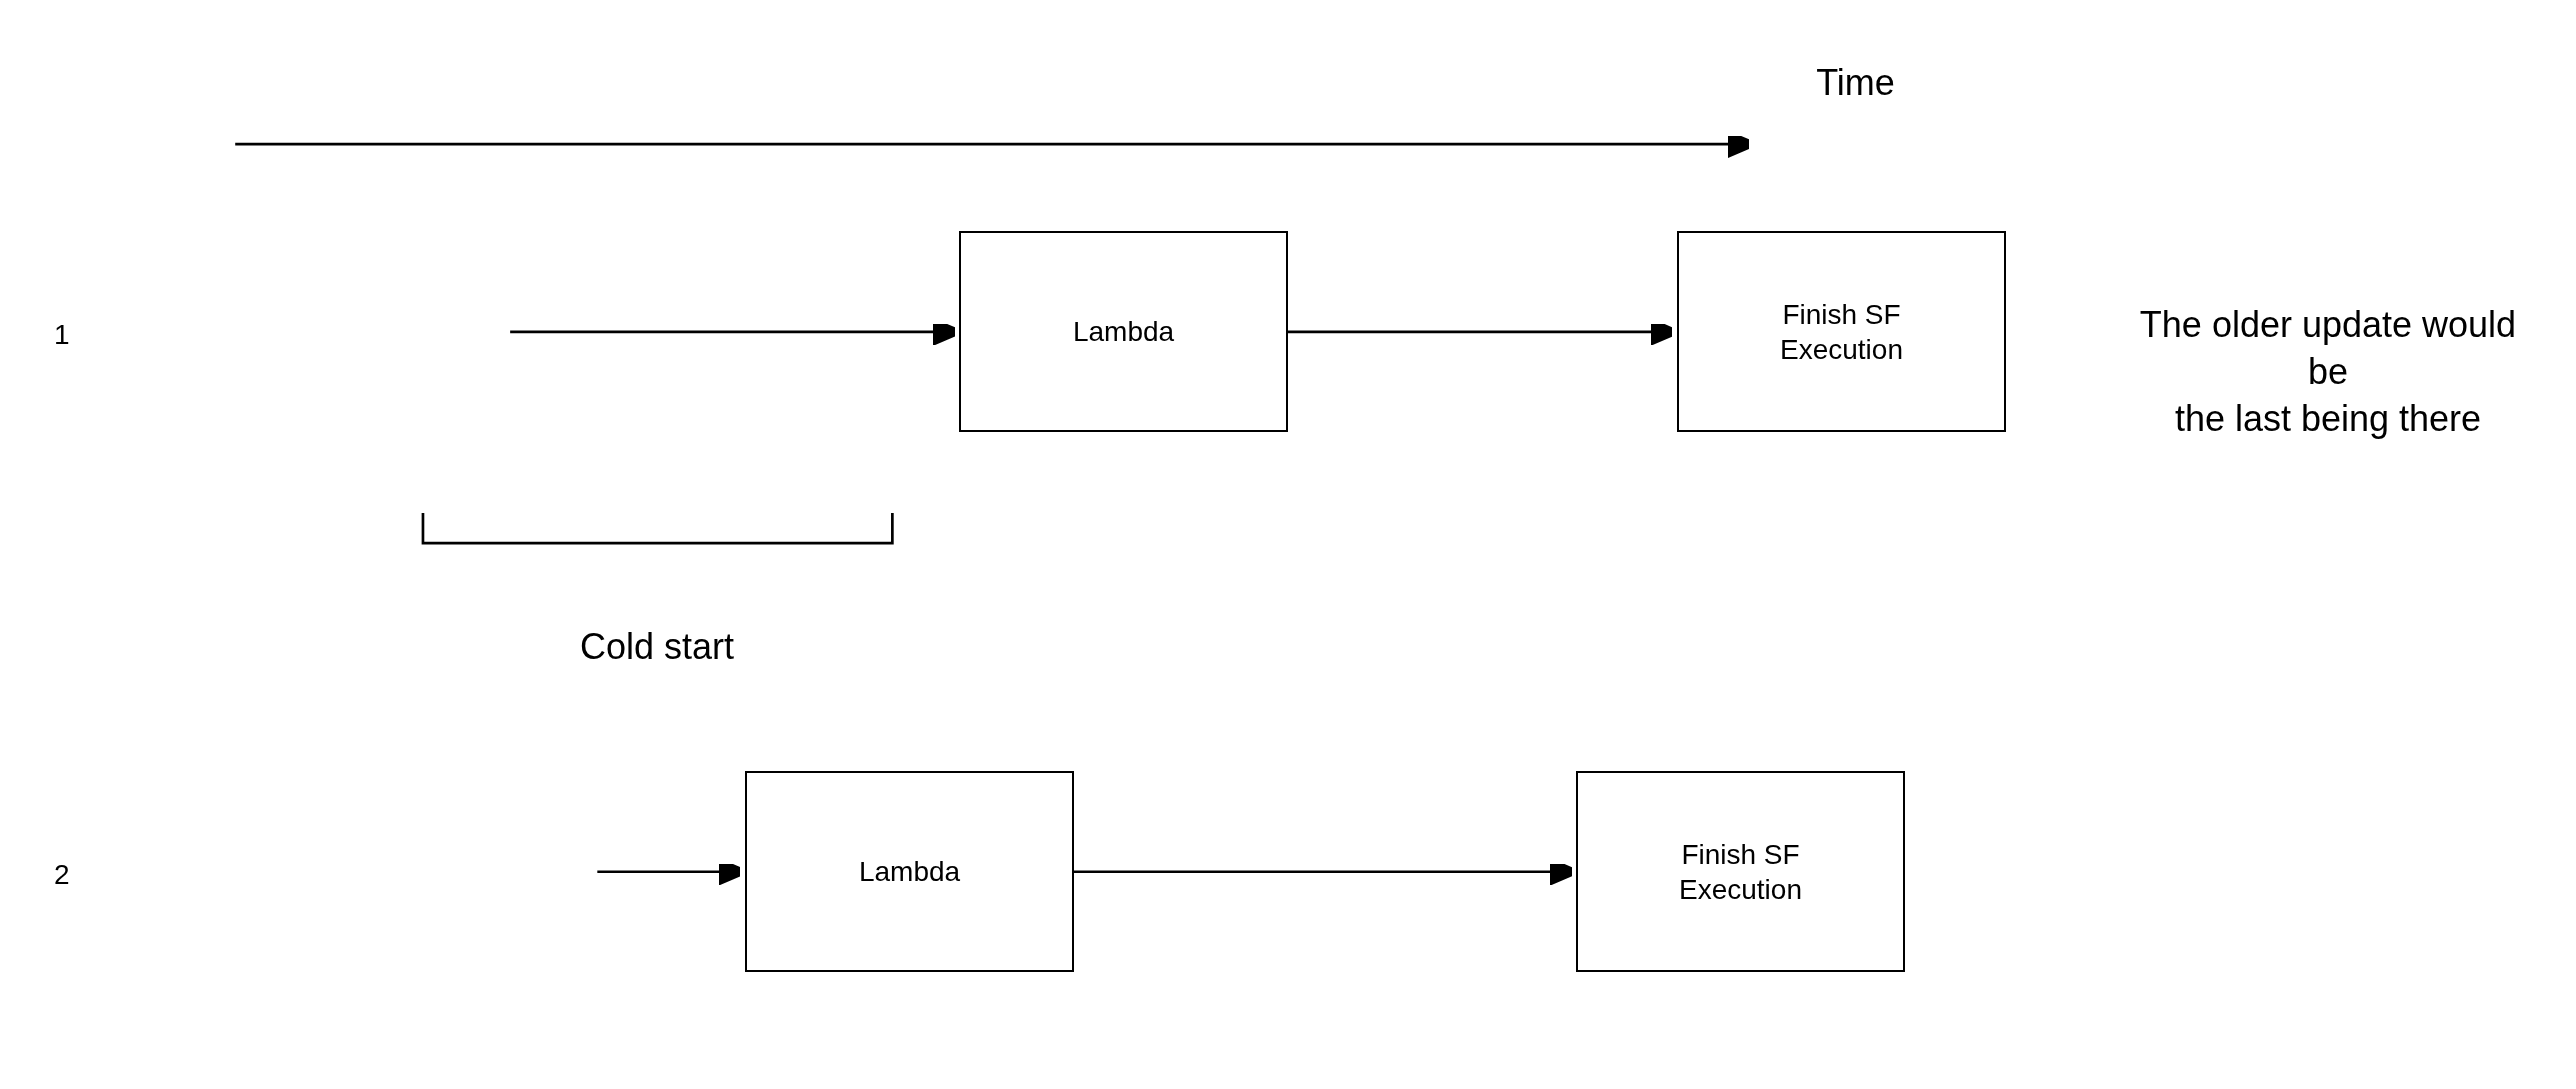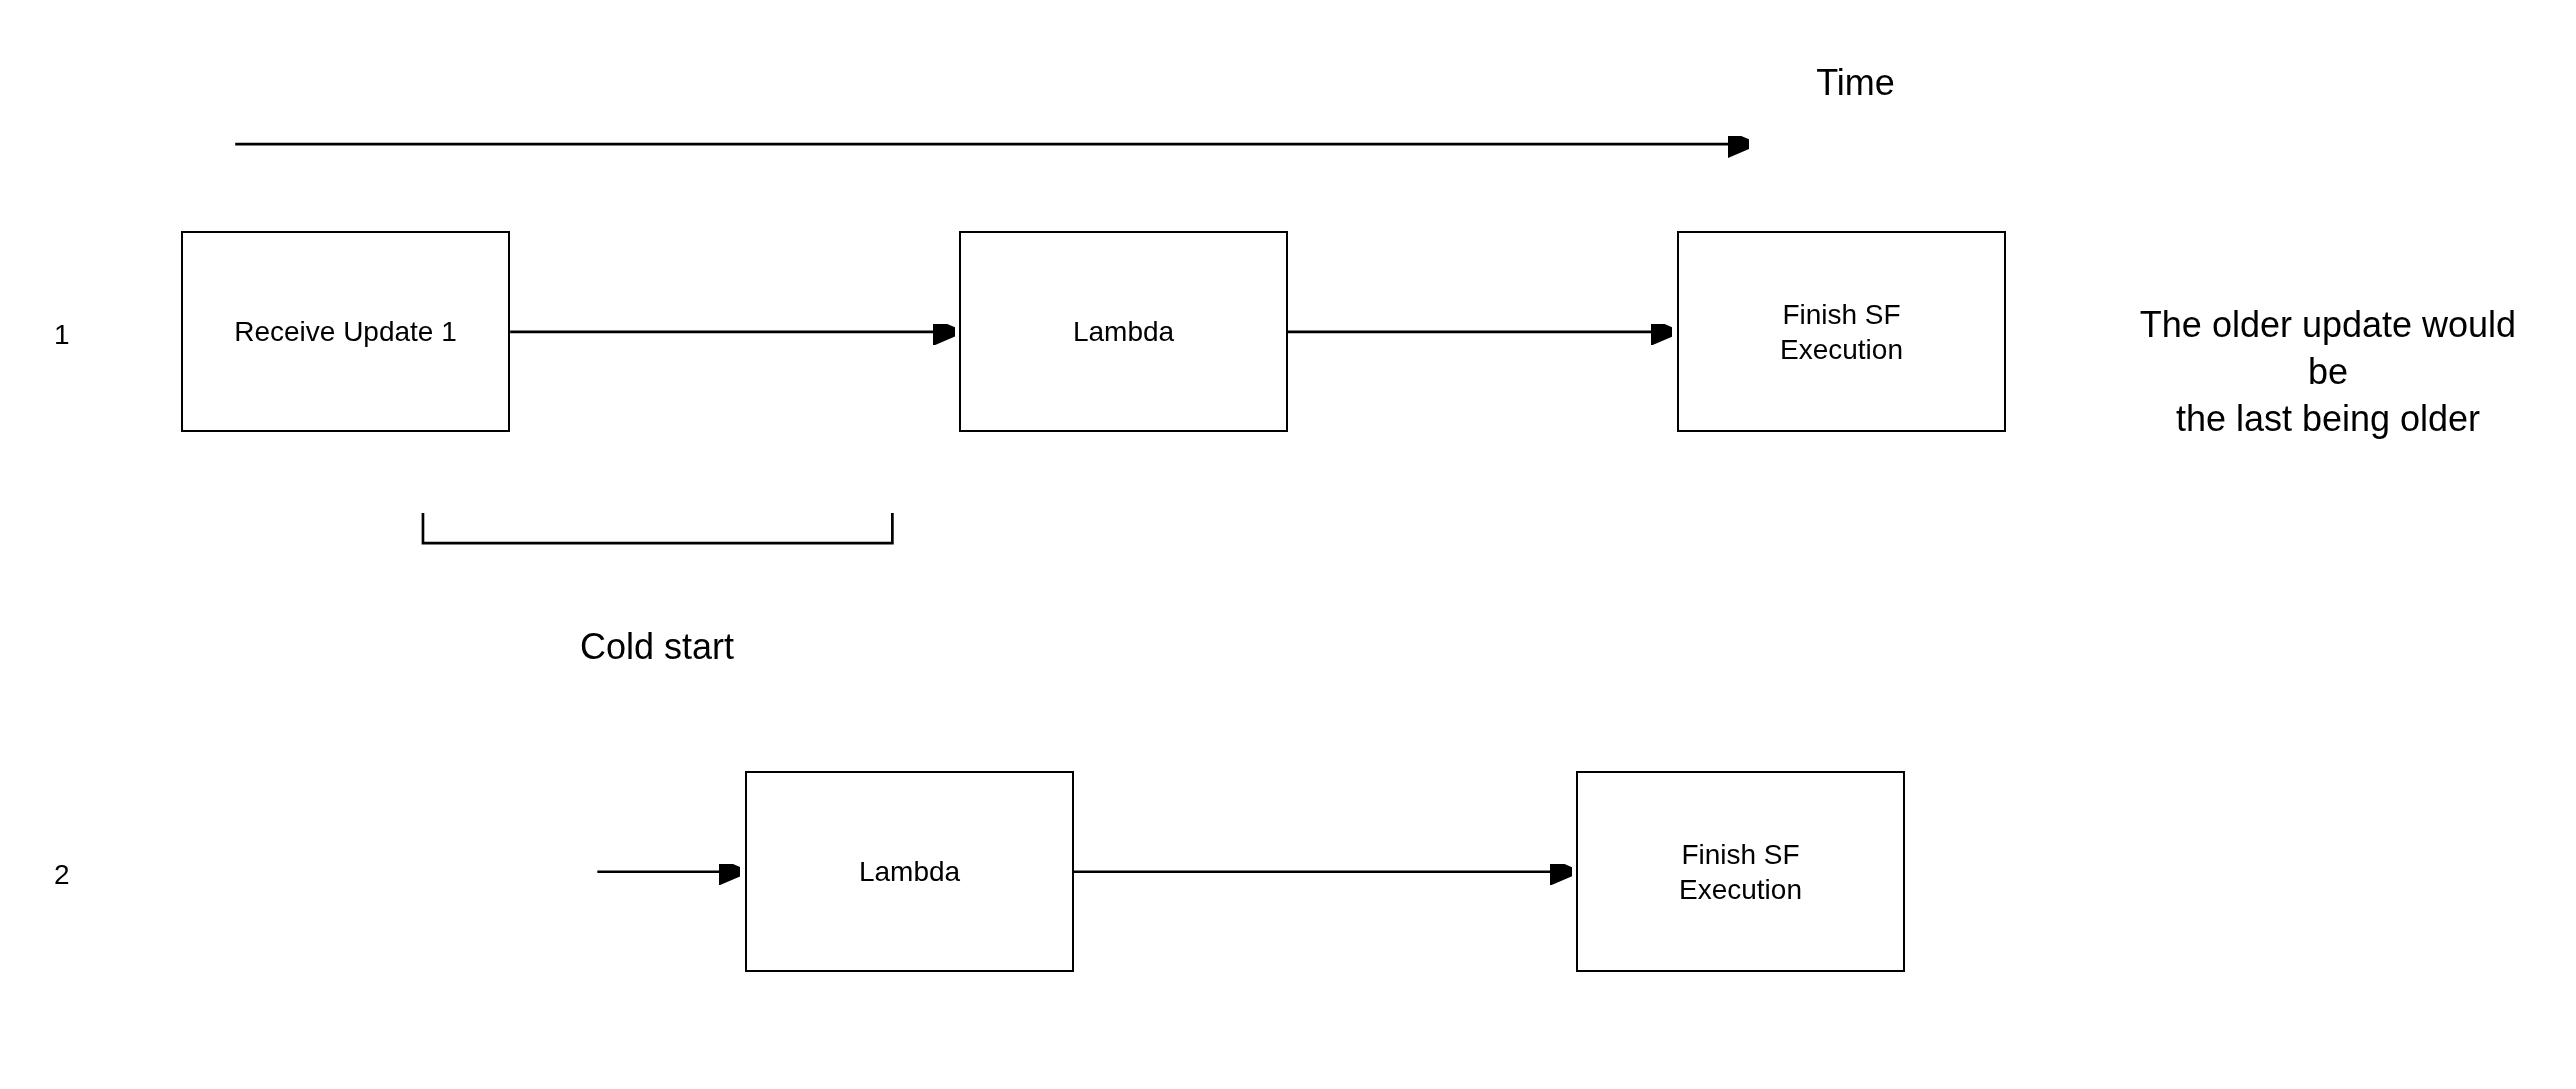--- a/index.html
+++ b/index.html
@@ -54,28 +54,25 @@
 </style>
 </head>
 <body>
 
 <div class="canvas">
 
   <div class="label" style="left:1805px; top:60px; width:101px;">Time</div>
 
   <div class="label" style="left:2120px; top:302px; width:416px;">
     <span>The older update would be</span><br>
-    <span>the last being older</span>
+    <span>the last being there</span>
   </div>
 
   <div class="row-num" style="left:54px; top:319px;">1</div>
 
-  <div class="box" style="left:181px; top:231px; width:329px; height:201px;">
-    <span>Receive Update 1</span>
-  </div>
 
   <div class="box" style="left:959px; top:231px; width:329px; height:201px;">
     <span>Lambda</span>
   </div>
 
   <div class="box" style="left:1677px; top:231px; width:329px; height:201px;">
     <div>
       <span>Finish SF</span><br>
       <span>Execution</span>
     </div>

